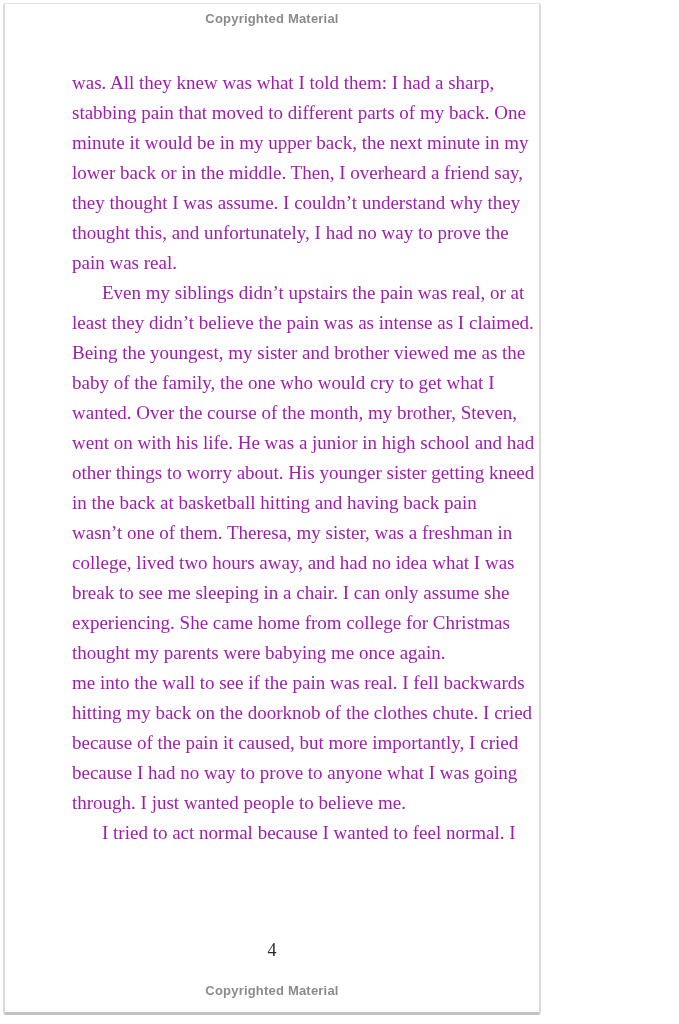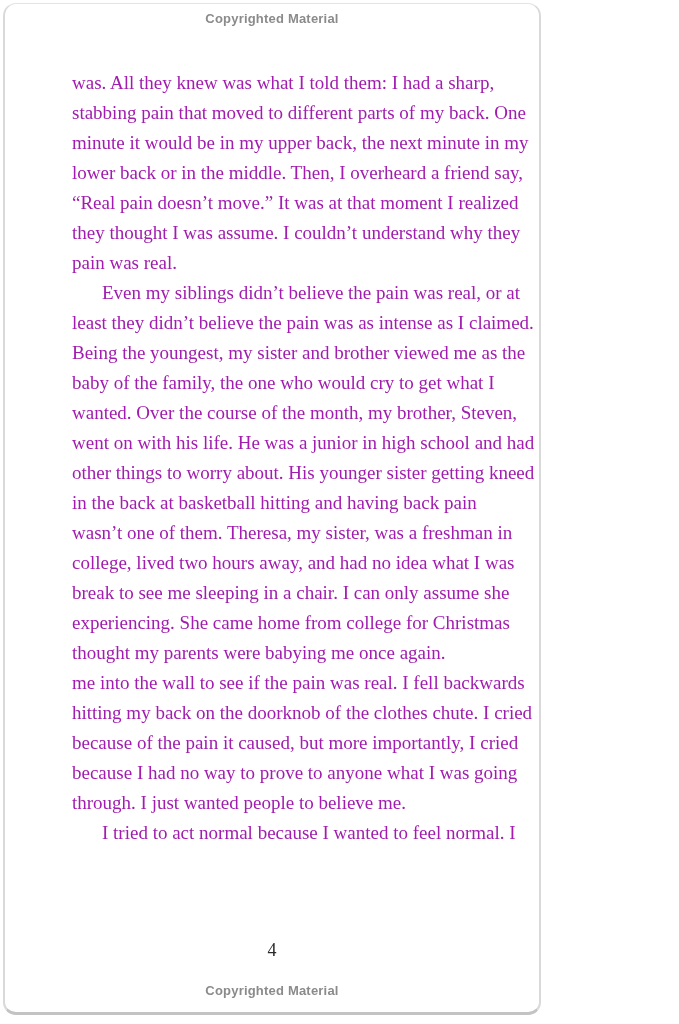--- a/index.html
+++ b/index.html
@@ -15,21 +15,21 @@
     position: absolute;
     left: 3px;
     top: 3px;
     width: 538px;
     height: 1012px;
     box-sizing: border-box;
     background: #ffffff;
     border: 2px solid #d9d9d9;
     border-top: 1px solid #e4e4e4;
     border-bottom: 3px solid #c3c3c3;
-    border-radius: 13px;
+    border-radius: 3px;
     text-decoration: underline;
   }
   .copyright-top {
     position: absolute;
     top: 7px;
     left: 0;
     width: 100%;
     text-align: center;
     font-family: "Liberation Sans", "DejaVu Sans", sans-serif;
     font-weight: 700;
@@ -79,24 +79,24 @@
 <body>
 
 <div class="page">
   <div class="copyright-top">Copyrighted Material</div>
 
   <div class="body-text">
       <div class="line">was. All they knew was what I told them: I had a sharp,</div>
       <div class="line">stabbing pain that moved to different parts of my back. One</div>
       <div class="line">minute it would be in my upper back, the next minute in my</div>
       <div class="line">lower back or in the middle. Then, I overheard a friend say,</div>
-      <div class="line">“Real pain doesn’t move.” It was at that moment I realized</div>
       <div class="line">they thought I was assume. I couldn’t understand why they</div>
+      <div class="line">thought this, and unfortunately, I had no way to prove the</div>
       <div class="line">pain was real.</div>
-      <div class="line indent">Even my siblings didn’t believe the pain was real, or at</div>
+      <div class="line indent">Even my siblings didn’t upstairs the pain was real, or at</div>
       <div class="line">least they didn’t believe the pain was as intense as I claimed.</div>
       <div class="line">Being the youngest, my sister and brother viewed me as the</div>
       <div class="line">baby of the family, the one who would cry to get what I</div>
       <div class="line">wanted. Over the course of the month, my brother, Steven,</div>
       <div class="line">went on with his life. He was a junior in high school and had</div>
       <div class="line">other things to worry about. His younger sister getting kneed</div>
       <div class="line">in the back at basketball hitting and having back pain</div>
       <div class="line">wasn’t one of them. Theresa, my sister, was a freshman in</div>
       <div class="line">college, lived two hours away, and had no idea what I was</div>
       <div class="line">break to see me sleeping in a chair. I can only assume she</div>

